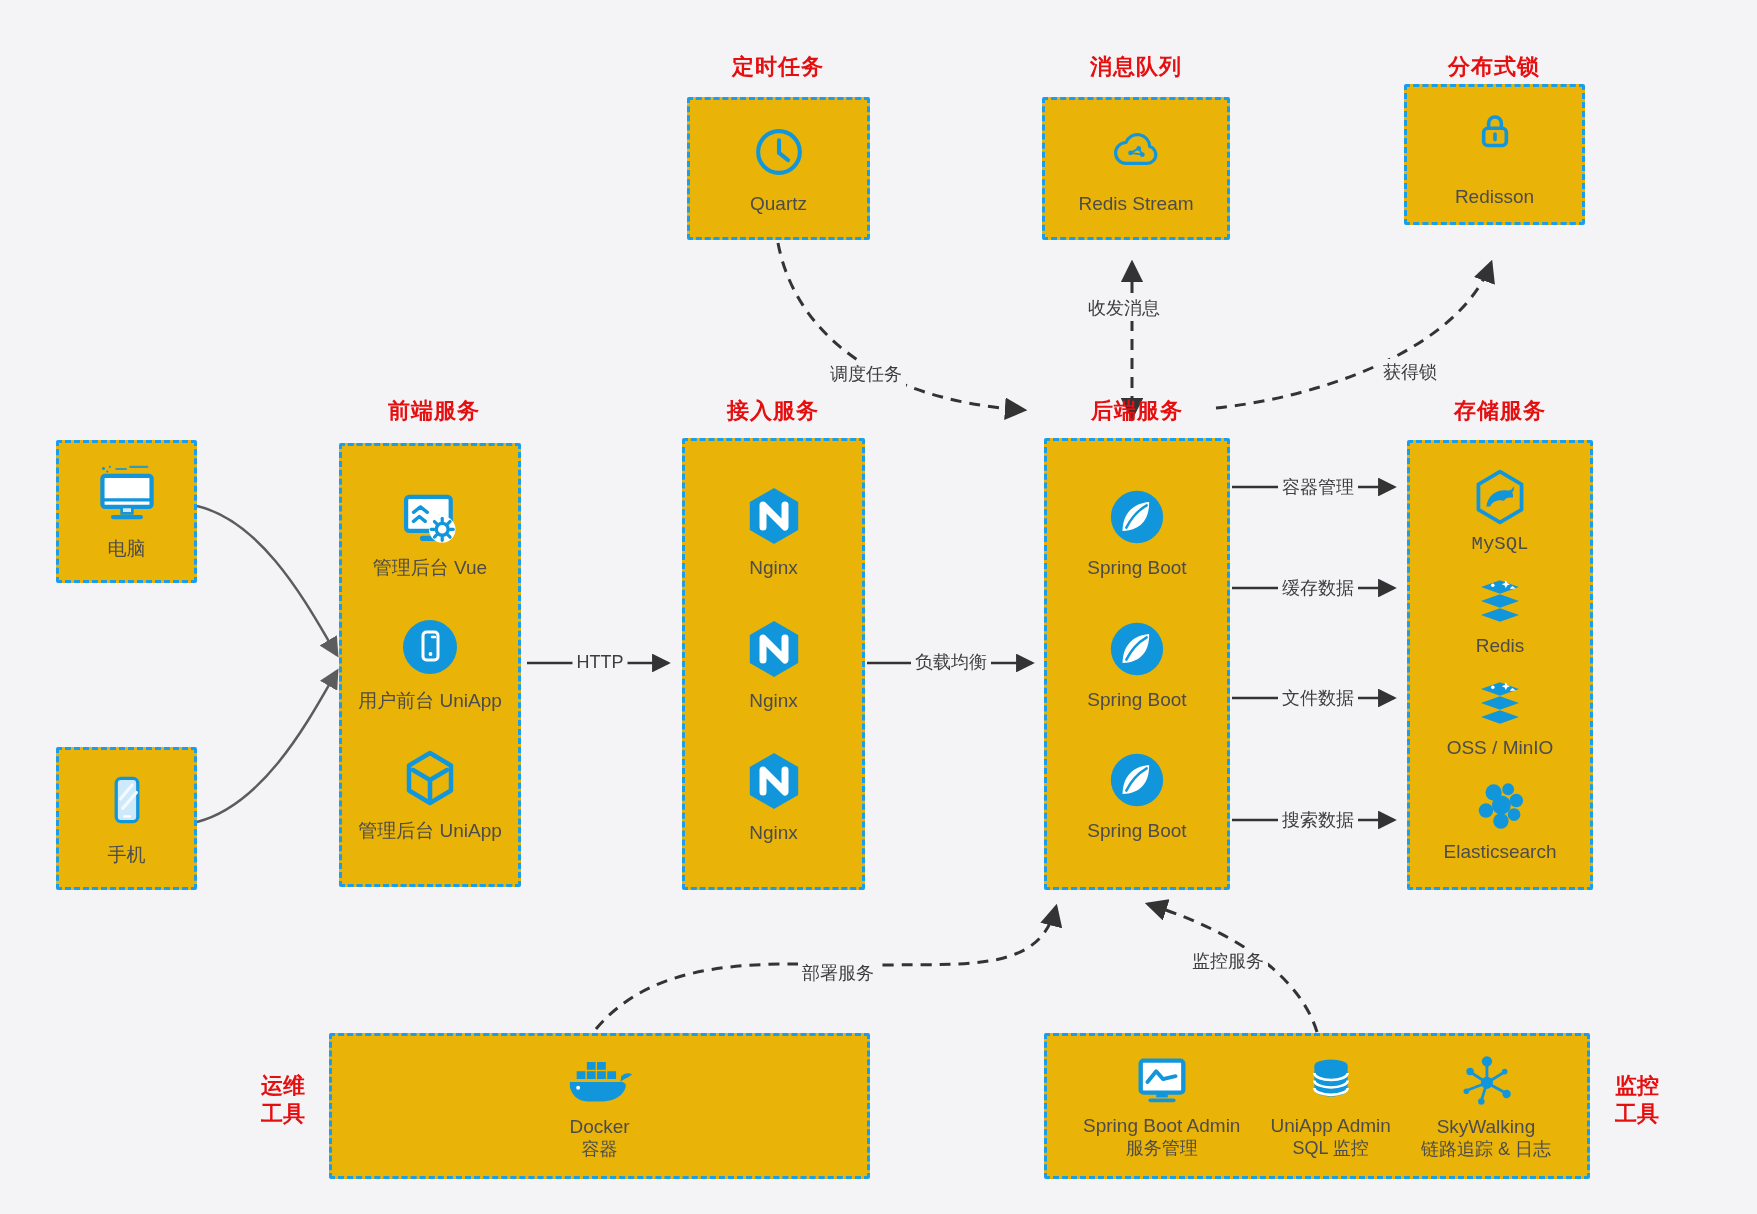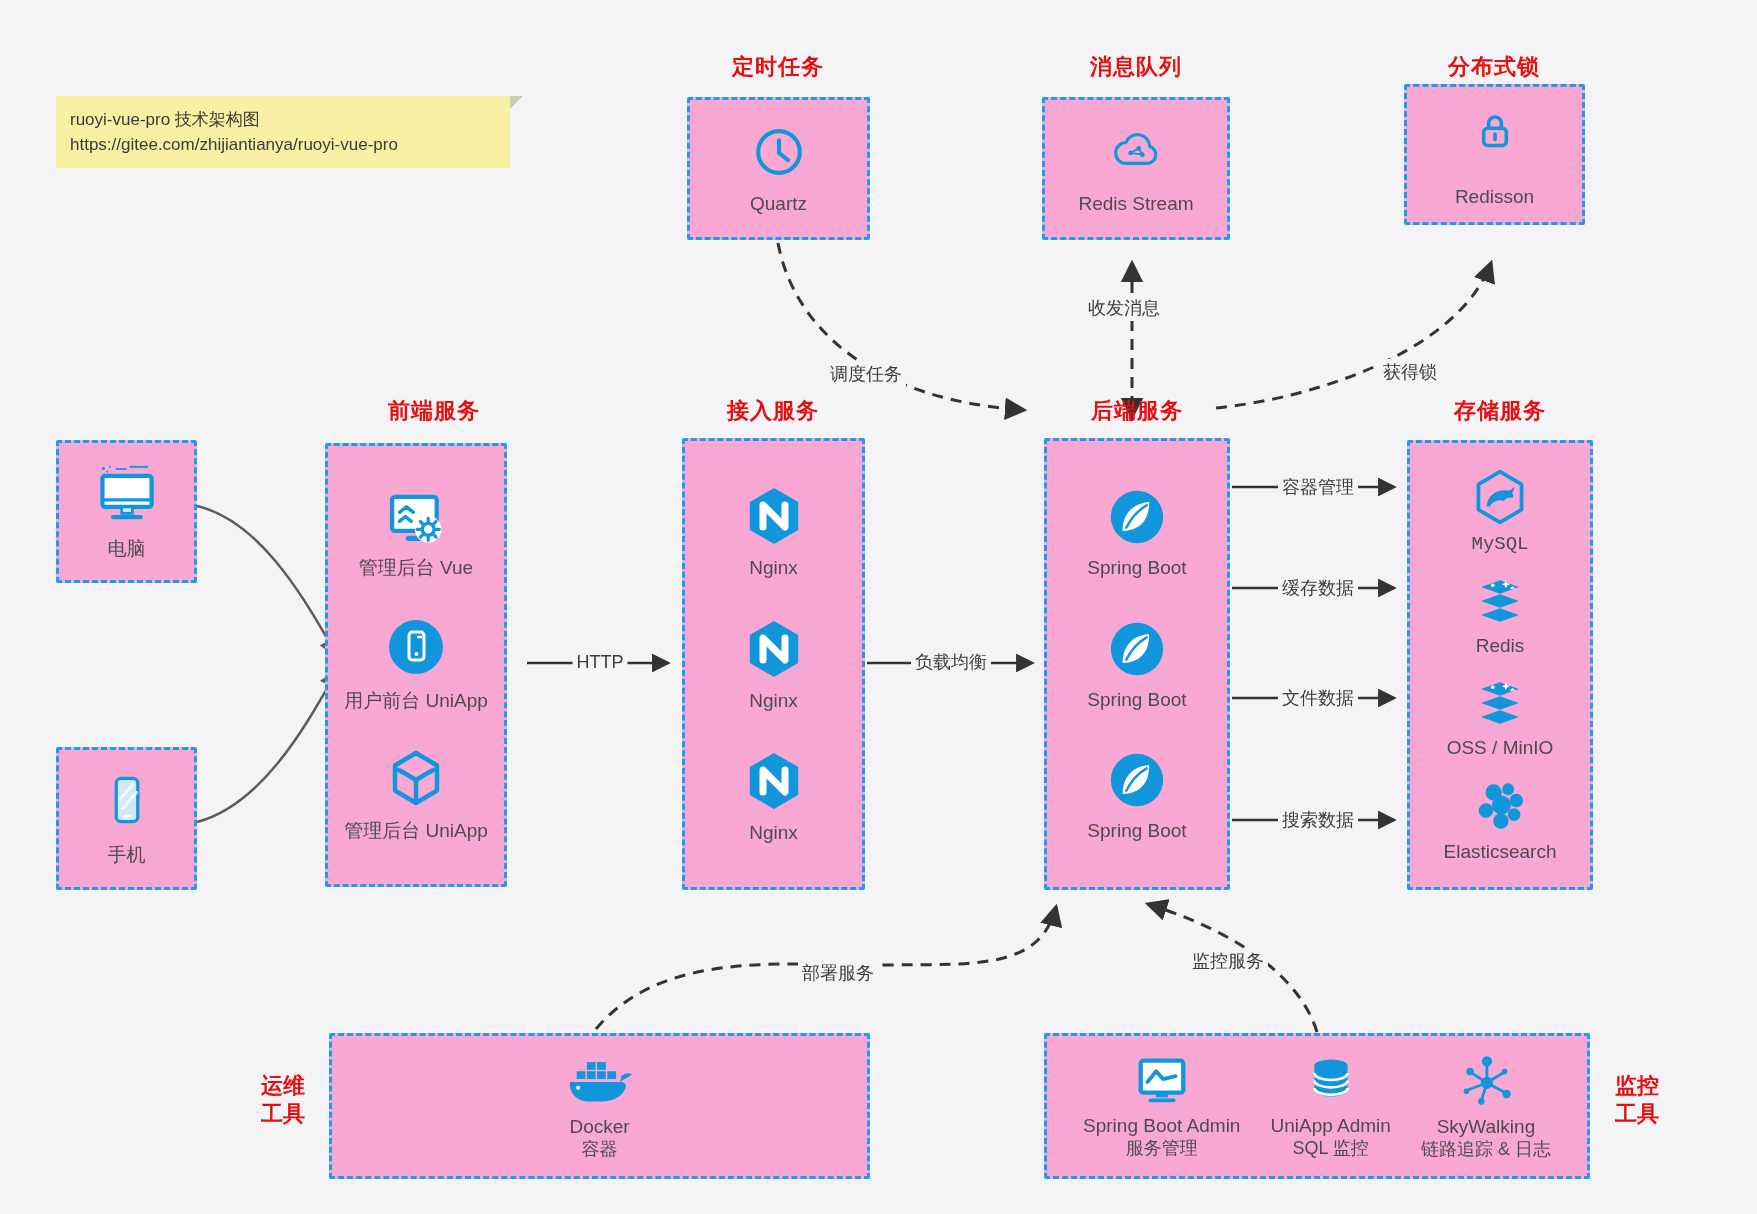--- a/index.html
+++ b/index.html
@@ -8,21 +8,21 @@
     font-family:"Liberation Sans","DejaVu Sans",sans-serif;color:#444;
   }
   .arrows{position:absolute;left:0;top:0;z-index:1;pointer-events:none;}
   .note{
     position:absolute;left:56px;top:96px;width:426px;height:50px;z-index:2;
     background:#f9f0a3;padding:11px 14px;font-size:17px;line-height:25px;color:#3a3a3a;
   }
   .note-fold{position:absolute;right:-13px;top:0;width:0;height:0;
     border-left:13px solid #cfcdb0;border-bottom:13px solid transparent;}
   .dbox{
-    position:absolute;z-index:2;background:#f9a8d4;
+    position:absolute;z-index:2;background:#eab308;
     border:3px dashed #189eec;border-radius:2px;box-sizing:border-box;
   }
   .vbox{display:flex;flex-direction:column;align-items:center;justify-content:space-evenly;padding:6px 0;}
   .cbox{display:flex;flex-direction:column;align-items:center;justify-content:center;gap:12px;}
   .hbox{display:flex;flex-direction:row;align-items:center;justify-content:space-evenly;padding:4px 6px;}
   .item{display:flex;flex-direction:column;align-items:center;gap:9px;}
   .caption{font-size:19px;color:#4c4c4c;white-space:nowrap;}
   .bottom-item{display:flex;flex-direction:column;align-items:center;gap:6px;text-align:center;}
   .bottom-name{font-size:19px;color:#4c4c4c;line-height:23px;white-space:nowrap;}
   .bottom-desc{font-size:18px;color:#4c4c4c;line-height:23px;white-space:nowrap;}
@@ -68,25 +68,20 @@
     </g>
     <g fill="none" stroke="#333" stroke-width="3" stroke-dasharray="11 8">
       <path d="M778 243 C794 328 872 400 1024 410" marker-end="url(#ah)"></path>
       <path d="M1132 263 L1132 417" marker-start="url(#ah)" marker-end="url(#ah)"></path>
       <path d="M1216 408 C1325 397 1460 347 1491 263" marker-end="url(#ah)"></path>
       <path d="M596 1029 C664 948 788 966 884 965 C975 964 1040 970 1056 907" marker-end="url(#ah)"></path>
       <path d="M1317 1032 C1301 980 1243 934 1148 904" marker-end="url(#ah)"></path>
     </g>
   </svg>
 
-  <div class="note">
-    <div class="note-fold"></div>
-    <div>ruoyi-vue-pro 技术架构图</div>
-    <div>https://gitee.com/zhijiantianya/ruoyi-vue-pro</div>
-  </div>
 
   <div class="col-title" style="left:688px;top:52px;">定时任务</div>
   <div class="col-title" style="left:1046px;top:52px;">消息队列</div>
   <div class="col-title" style="left:1404px;top:52px;">分布式锁</div>
 
   <div class="dbox cbox" style="left:687px;top:97px;width:183px;height:143px;">
     <svg class="ic" width="58" height="58" viewBox="0 0 64 64">
       <circle cx="32" cy="32" r="23" fill="none" stroke="#1296db" stroke-width="4.5"></circle>
       <path d="M32 19 V33 L42 41" fill="none" stroke="#1296db" stroke-width="4.5" stroke-linecap="round" stroke-linejoin="round"></path>
     </svg>
@@ -142,21 +137,21 @@
       <path d="M29 48.5 h6" stroke="#ffffff" stroke-width="2.5" stroke-linecap="round"></path>
     </svg>
     <div class="caption">手机</div>
   </div>
 
   <div class="col-title" style="left:344px;top:396px;">前端服务</div>
   <div class="col-title" style="left:683px;top:396px;">接入服务</div>
   <div class="col-title" style="left:1047px;top:396px;">后端服务</div>
   <div class="col-title" style="left:1410px;top:396px;">存储服务</div>
 
-  <div class="dbox vbox" style="left:325px;top:443px;width:182px;height:444px;">
+  <div class="dbox vbox" style="left:339px;top:443px;width:182px;height:444px;">
     <div class="item">
       <svg class="ic" width="68" height="60" viewBox="0 0 64 56">
         <rect x="9.5" y="10" width="42" height="32" rx="3" fill="#ffffff" stroke="#1296db" stroke-width="4"></rect>
         <path d="M16.5 24.5 L23 19.5 L29.5 24.5 M16.5 33 L22 28.5 L27.5 33" stroke="#1296db" stroke-width="3.2" fill="none" stroke-linecap="round" stroke-linejoin="round"></path>
         <path d="M25 49 h13" stroke="#1296db" stroke-width="5" stroke-linecap="round"></path>
         <circle cx="43.5" cy="40.5" r="12.5" fill="#ffffff"></circle>
         <circle cx="43.5" cy="40.5" r="5.6" fill="none" stroke="#1296db" stroke-width="3.2"></circle>
         <g stroke="#1296db" stroke-width="3" stroke-linecap="round">
           <line x1="50.7" y1="40.5" x2="53.9" y2="40.5"></line>
           <line x1="48.6" y1="45.6" x2="50.9" y2="47.9"></line>

